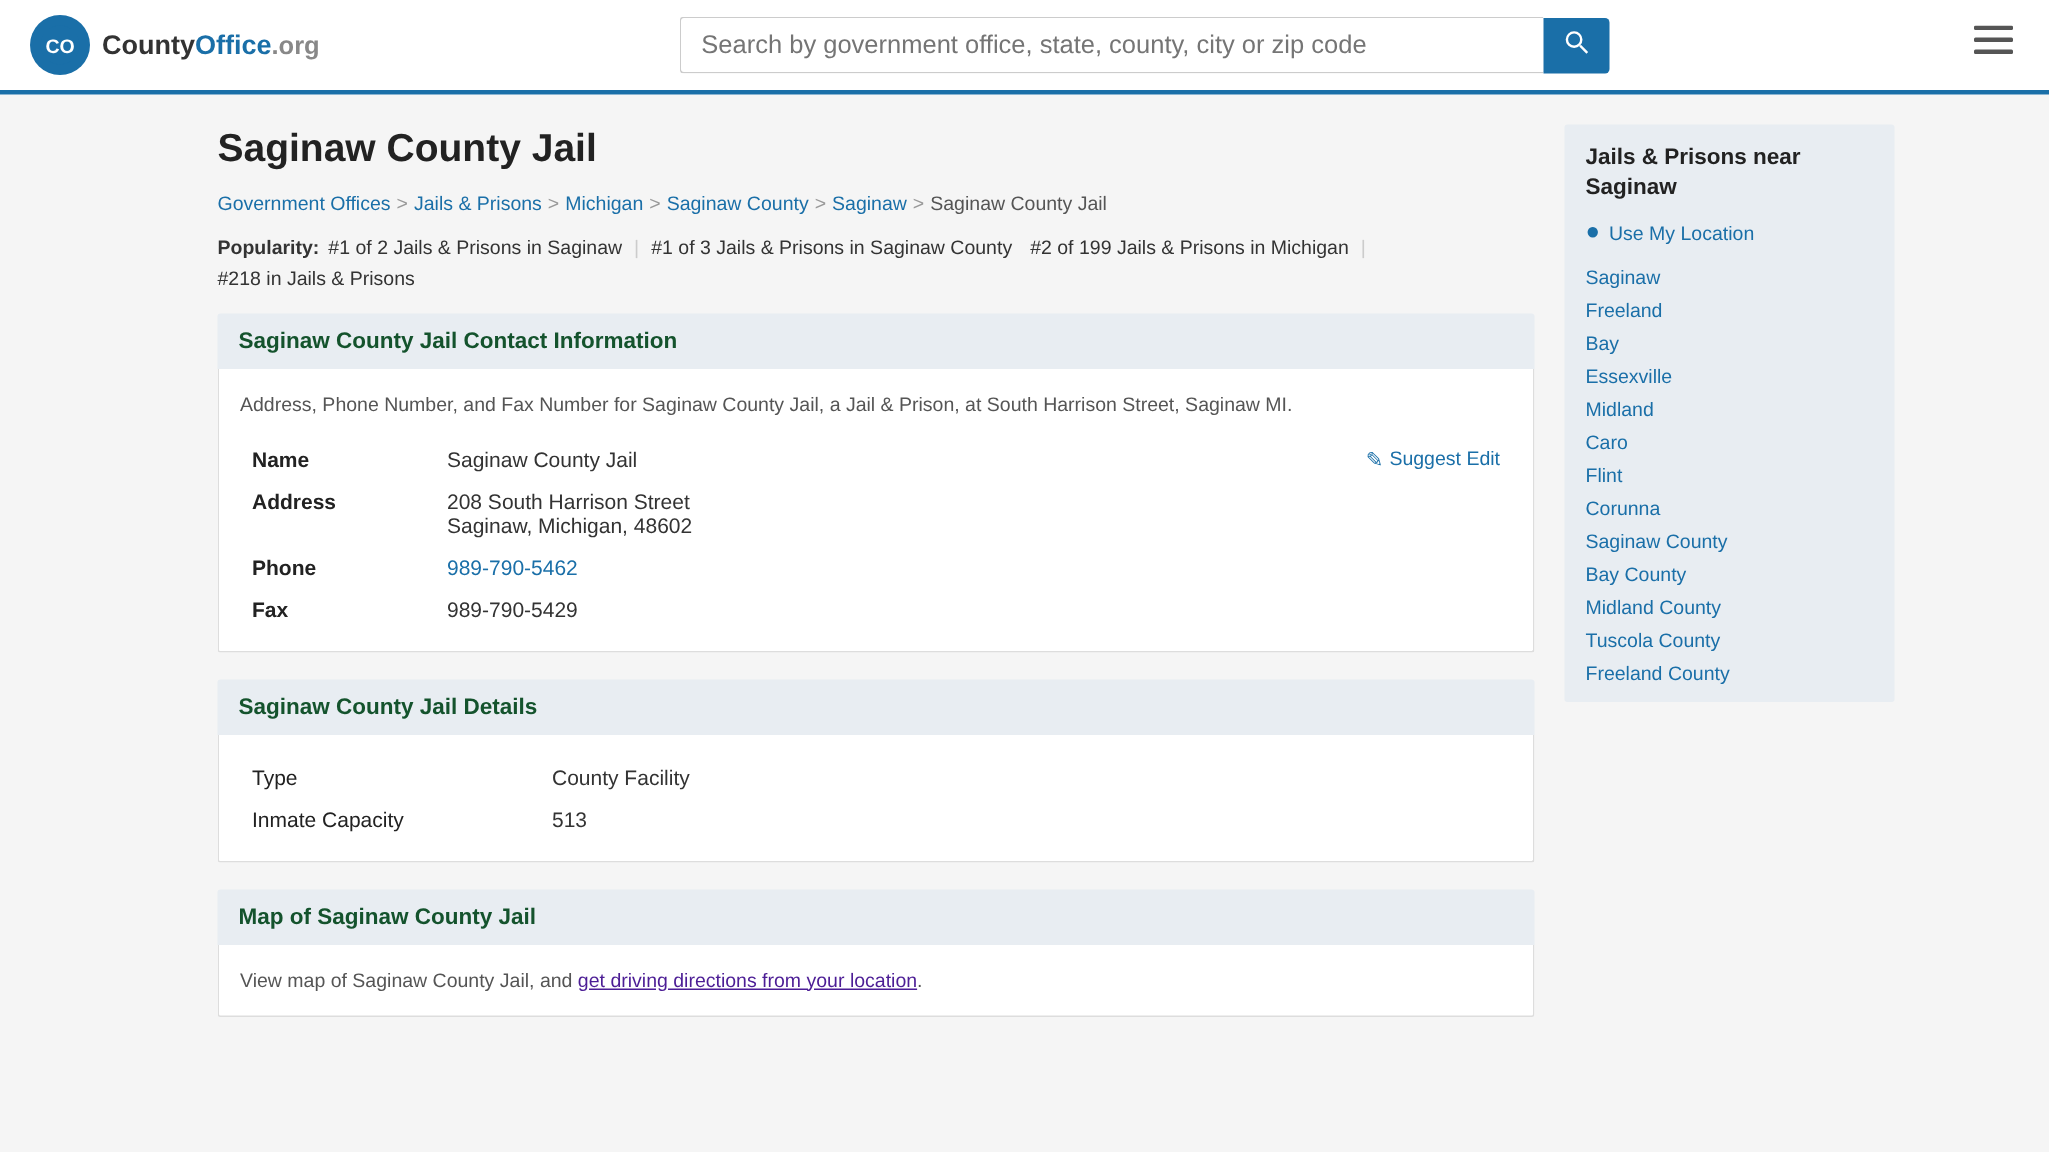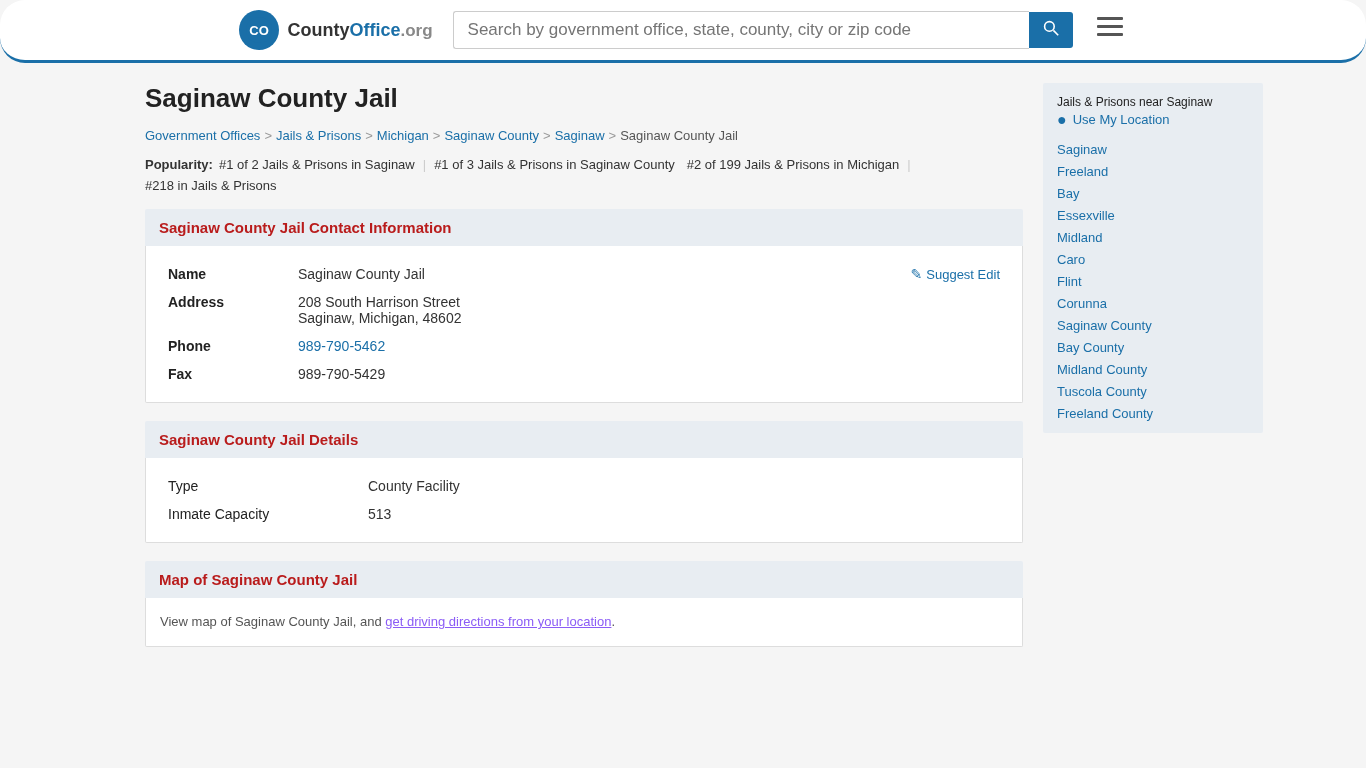--- a/index.html
+++ b/index.html
@@ -5,22 +5,21 @@
     * { box-sizing: border-box; margin: 0; padding: 0; }
     body { font-family: Arial, sans-serif; font-size: 14px; color: #333; background: #f5f5f5; }
 
     
     .header {
       background: #fff;
       border-bottom: 3px solid #1a6fa8;
       padding: 10px 20px;
       display: flex;
       align-items: center;
-      justify-content: center;
-      border-radius: 25px;
+      justify-content: space-between;
     }
     .logo-area {
       display: flex;
       align-items: center;
       gap: 8px;
     }
     .logo-icon {
       width: 40px;
       height: 40px;
       background: #1a6fa8;
@@ -119,21 +118,21 @@
       color: #ccc;
       margin: 0 2px;
     }
 
     
     .section-header {
       background: #e8edf2;
       padding: 10px 14px;
       font-size: 15px;
       font-weight: bold;
-      color: #b91c1c;
+      color: #14532d;
       margin-bottom: 0;
       border-radius: 2px 2px 0 0;
     }
     .section-body {
       background: #fff;
       border: 1px solid #ddd;
       border-top: none;
       padding: 14px;
       margin-bottom: 18px;
       border-radius: 0 0 2px 2px;
@@ -179,34 +178,34 @@
       width: 200px;
     }
 
     
     .map-desc {
       font-size: 13px;
       color: #555;
       line-height: 1.5;
     }
     .map-desc a {
-      color: #8b5cf6;
+      color: #4c1d95;
     }
 
     
     .sidebar-box {
       background: #e8edf2;
       padding: 12px 14px;
       border-radius: 2px;
     }
     .sidebar-title {
-      font-size: 12px;
-      font-weight: normal;
+      font-size: 15px;
+      font-weight: bold;
       color: #222;
-      margin-bottom: 0;
+      margin-bottom: 12px;
       line-height: 1.3;
     }
     .sidebar-use-location {
       display: flex;
       align-items: center;
       gap: 6px;
       margin-bottom: 12px;
     }
     .sidebar-use-location a {
       color: #1a6fa8;
@@ -290,20 +289,21 @@
       <span class="popularity-pipe">|</span>
       <span>#1 of 3 Jails &amp; Prisons in Saginaw County</span>
       <br style="flex-basis:100%;height:0;">
       <span>#2 of 199 Jails &amp; Prisons in Michigan</span>
       <span class="popularity-pipe">|</span>
       <span>#218 in Jails &amp; Prisons</span>
     </div>
 
     <div class="section-header">Saginaw County Jail Contact Information</div>
     <div class="section-body">
+      <p class="section-desc">Address, Phone Number, and Fax Number for Saginaw County Jail, a Jail &amp; Prison, at South Harrison Street, Saginaw MI.</p>
       <table class="info-table">
         <tbody>
             <tr>
           <td>Name</td>
           <td>
             <span>Saginaw County Jail</span>
             <a href="#" class="suggest-edit">
               <span style="font-size:14px;">✎</span>
               <span>Suggest Edit</span>
             </a>

